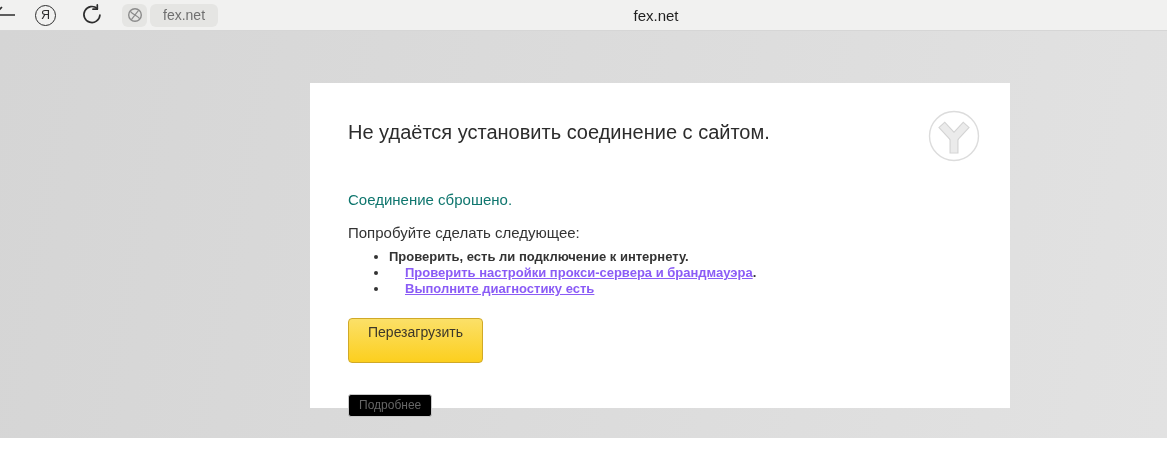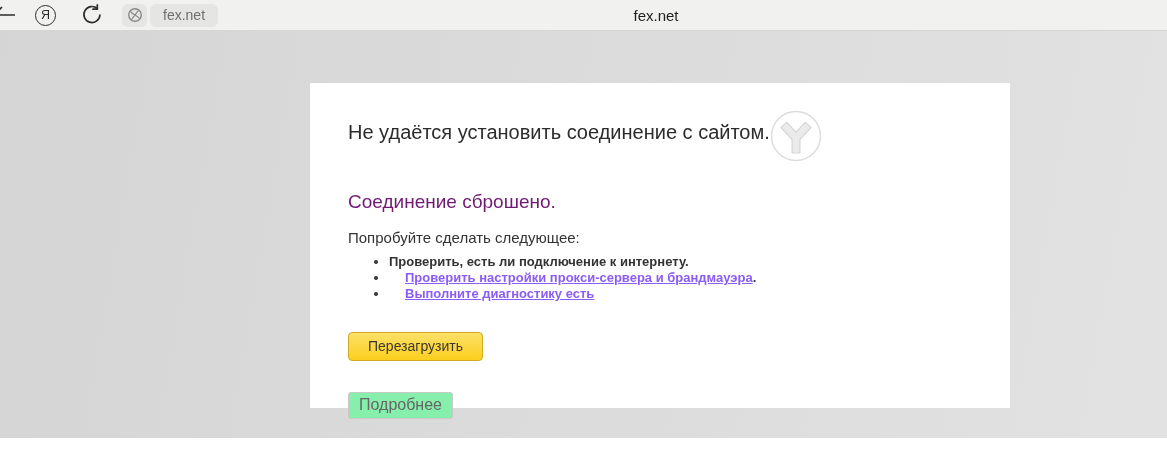--- a/index.html
+++ b/index.html
@@ -55,55 +55,55 @@
   }
 
   
   .card {
     position: absolute; left: 310px; top: 52px;
     width: 700px; height: 325px;
     background: #ffffff;
     box-sizing: border-box;
     padding: 33px 30px 0 38px;
   }
-  .card-header { display: flex; align-items: flex-start; }
+  .card-header { display: flex; justify-content: space-between; align-items: flex-start; }
   .error-title {
     margin: 4px 0 0 0;
     font-size: 20px; font-weight: normal;
     color: #2c2c2c; line-height: 1.25;
   }
   .logo { flex: 0 0 auto; margin-top: -6px; }
-  .subtitle { margin: 25px 0 0 0; font-size: 19px; color: #701a75; }
+  .subtitle { margin: 25px 0 0 0; font-size: 15px; color: #0f766e; }
   .hint { margin: 16px 0 0 0; font-size: 15px; color: #333333; }
   ul.suggestions {
     margin: 8px 0 0 0; padding-left: 41px;
     font-size: 13px; color: #333333; line-height: 16px;
   }
   ul.suggestions li { margin: 0; font-weight: bold; }
   ul.suggestions a { color: #8b5cf6; text-decoration: underline; margin-left: 16px; }
 
   .reload-btn {
-    margin-top: 30px;
+    margin-top: 21px;
     display: inline-block;
     background: linear-gradient(#fbe068, #fccf1e);
     border: 1px solid #d0a927;
     border-radius: 4px;
-    padding: 5px 19px 6px 19px;
+    padding: 5px 19px 22px 19px;
     font-family: "Liberation Sans", sans-serif;
     font-size: 14px; color: #3c3729;
     cursor: pointer;
   }
   .details-wrap { margin-top: 31px; }
   .details-btn {
-    background: #86efac;
+    background: #000000;
     border: 1px solid #c9c9c9;
     border-radius: 3px;
     padding: 3px 10px 4px 10px;
     font-family: "Liberation Sans", sans-serif;
-    font-size: 16px; color: #666666;
+    font-size: 12px; color: #666666;
     cursor: pointer;
   }
 </style>
 </head>
 <body>
 
 <div class="screen">
 
   <div class="toolbar">
     <svg class="back-arrow" width="26" height="24" viewBox="0 0 26 24">

